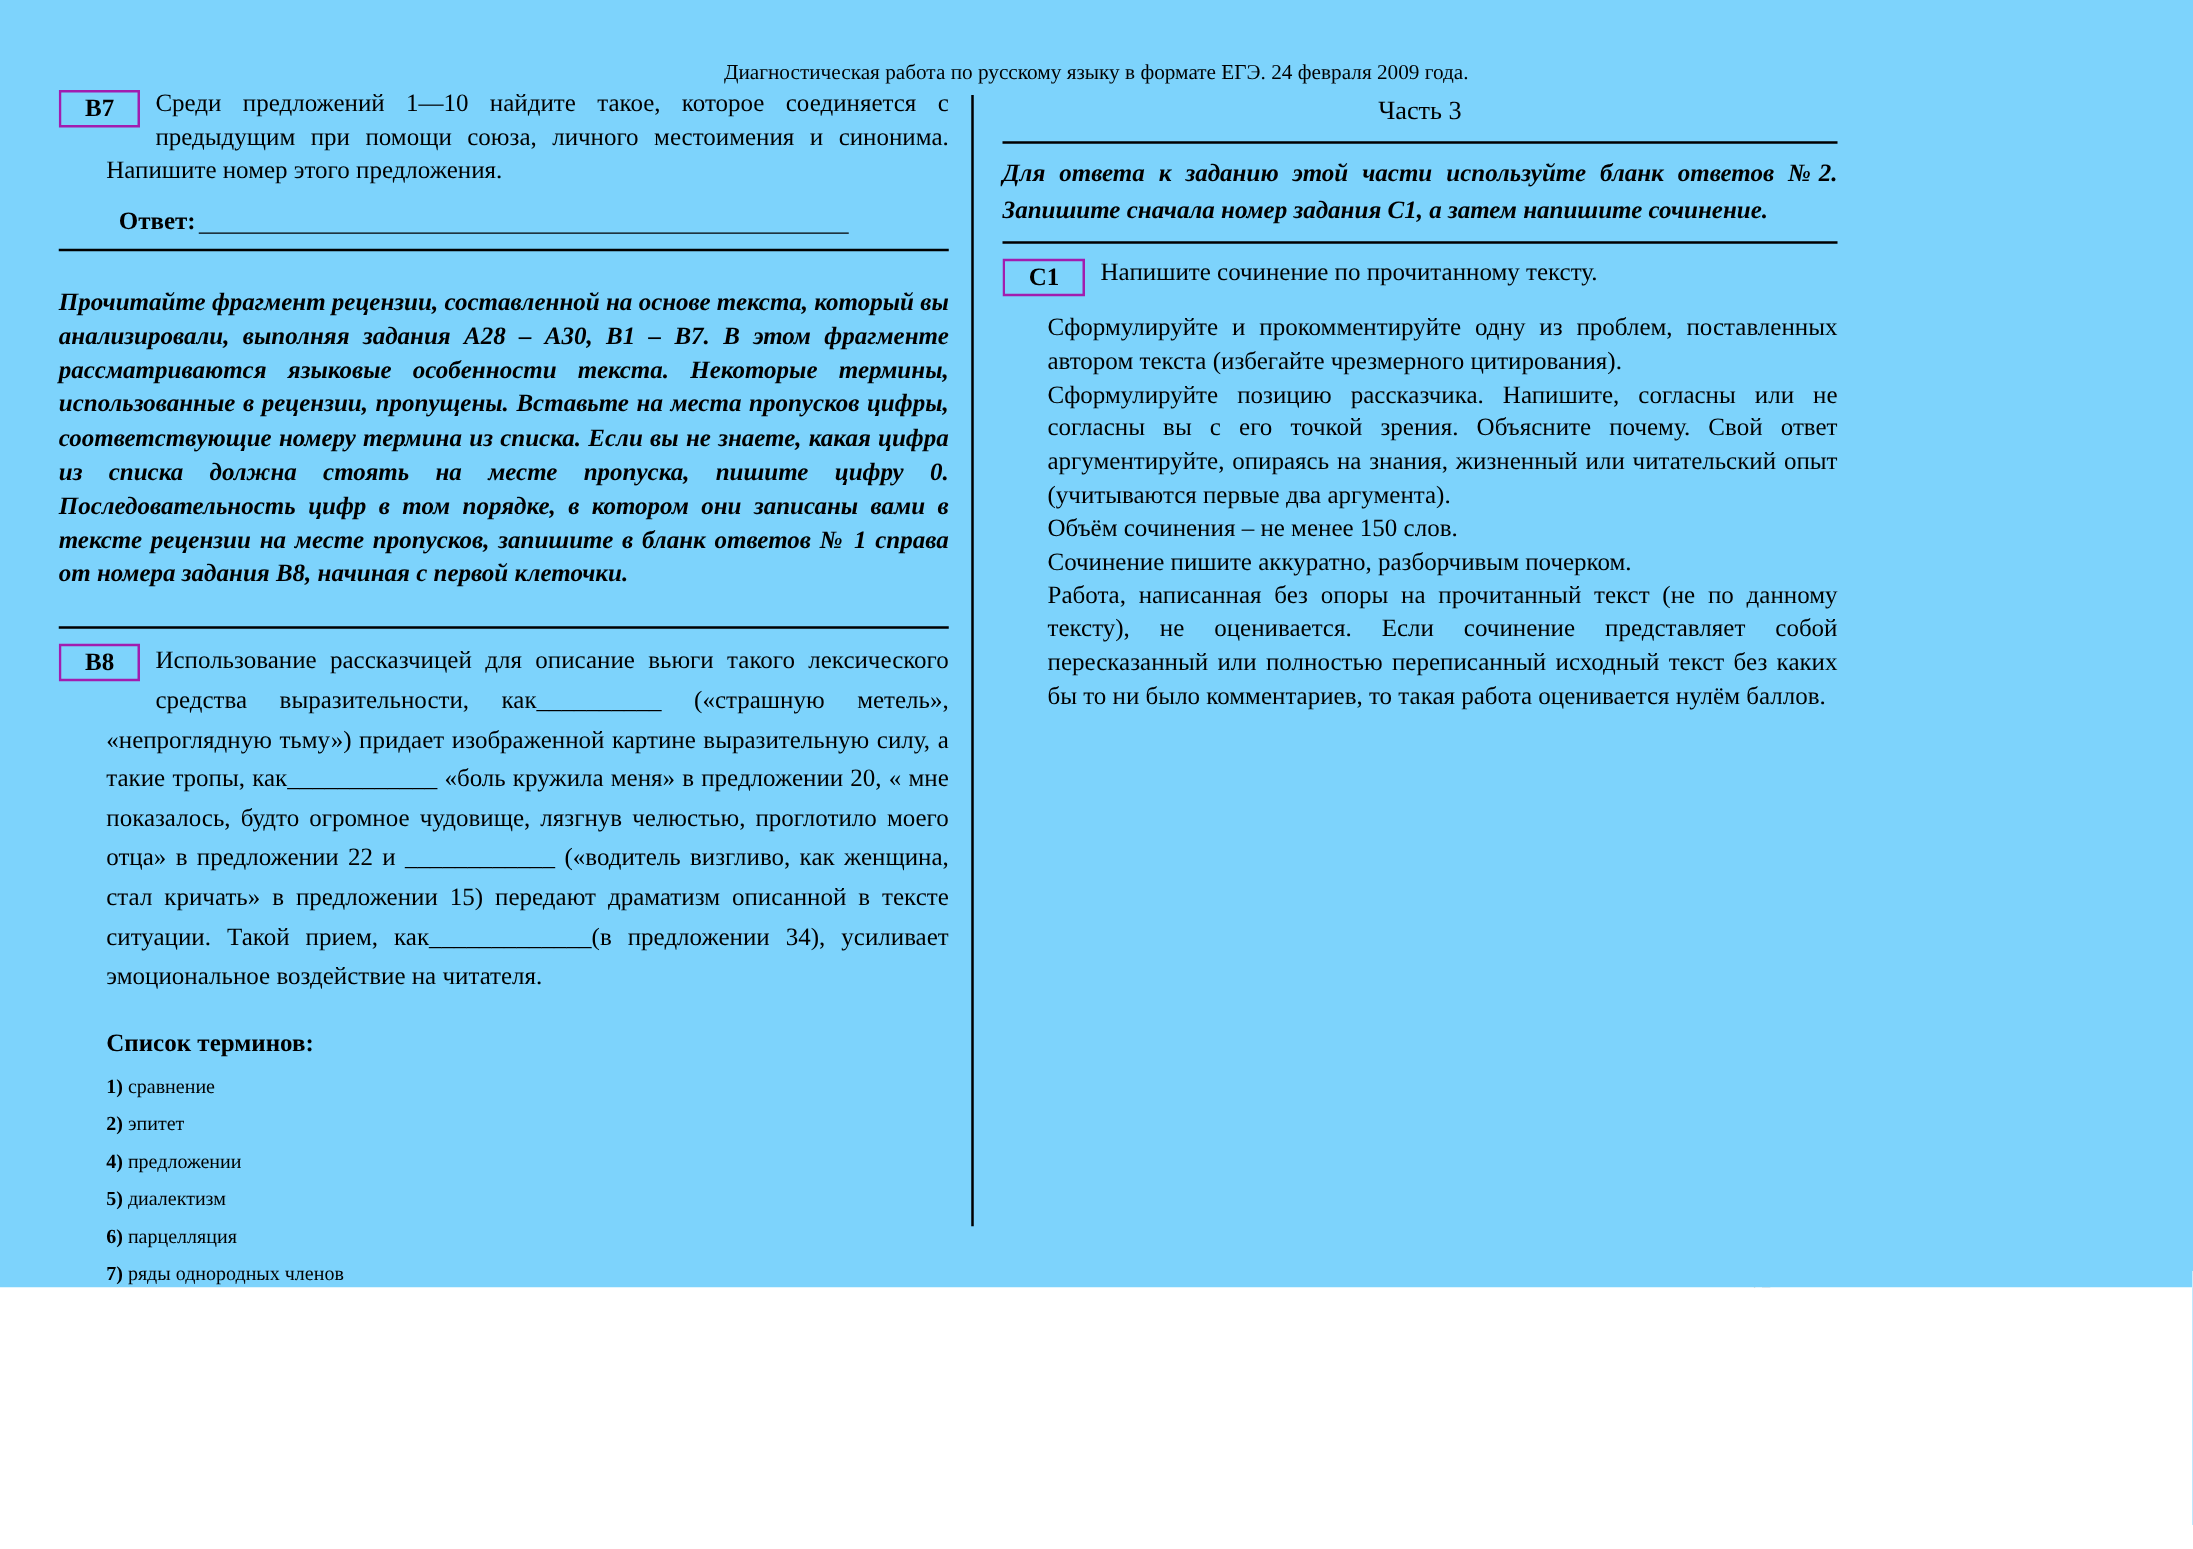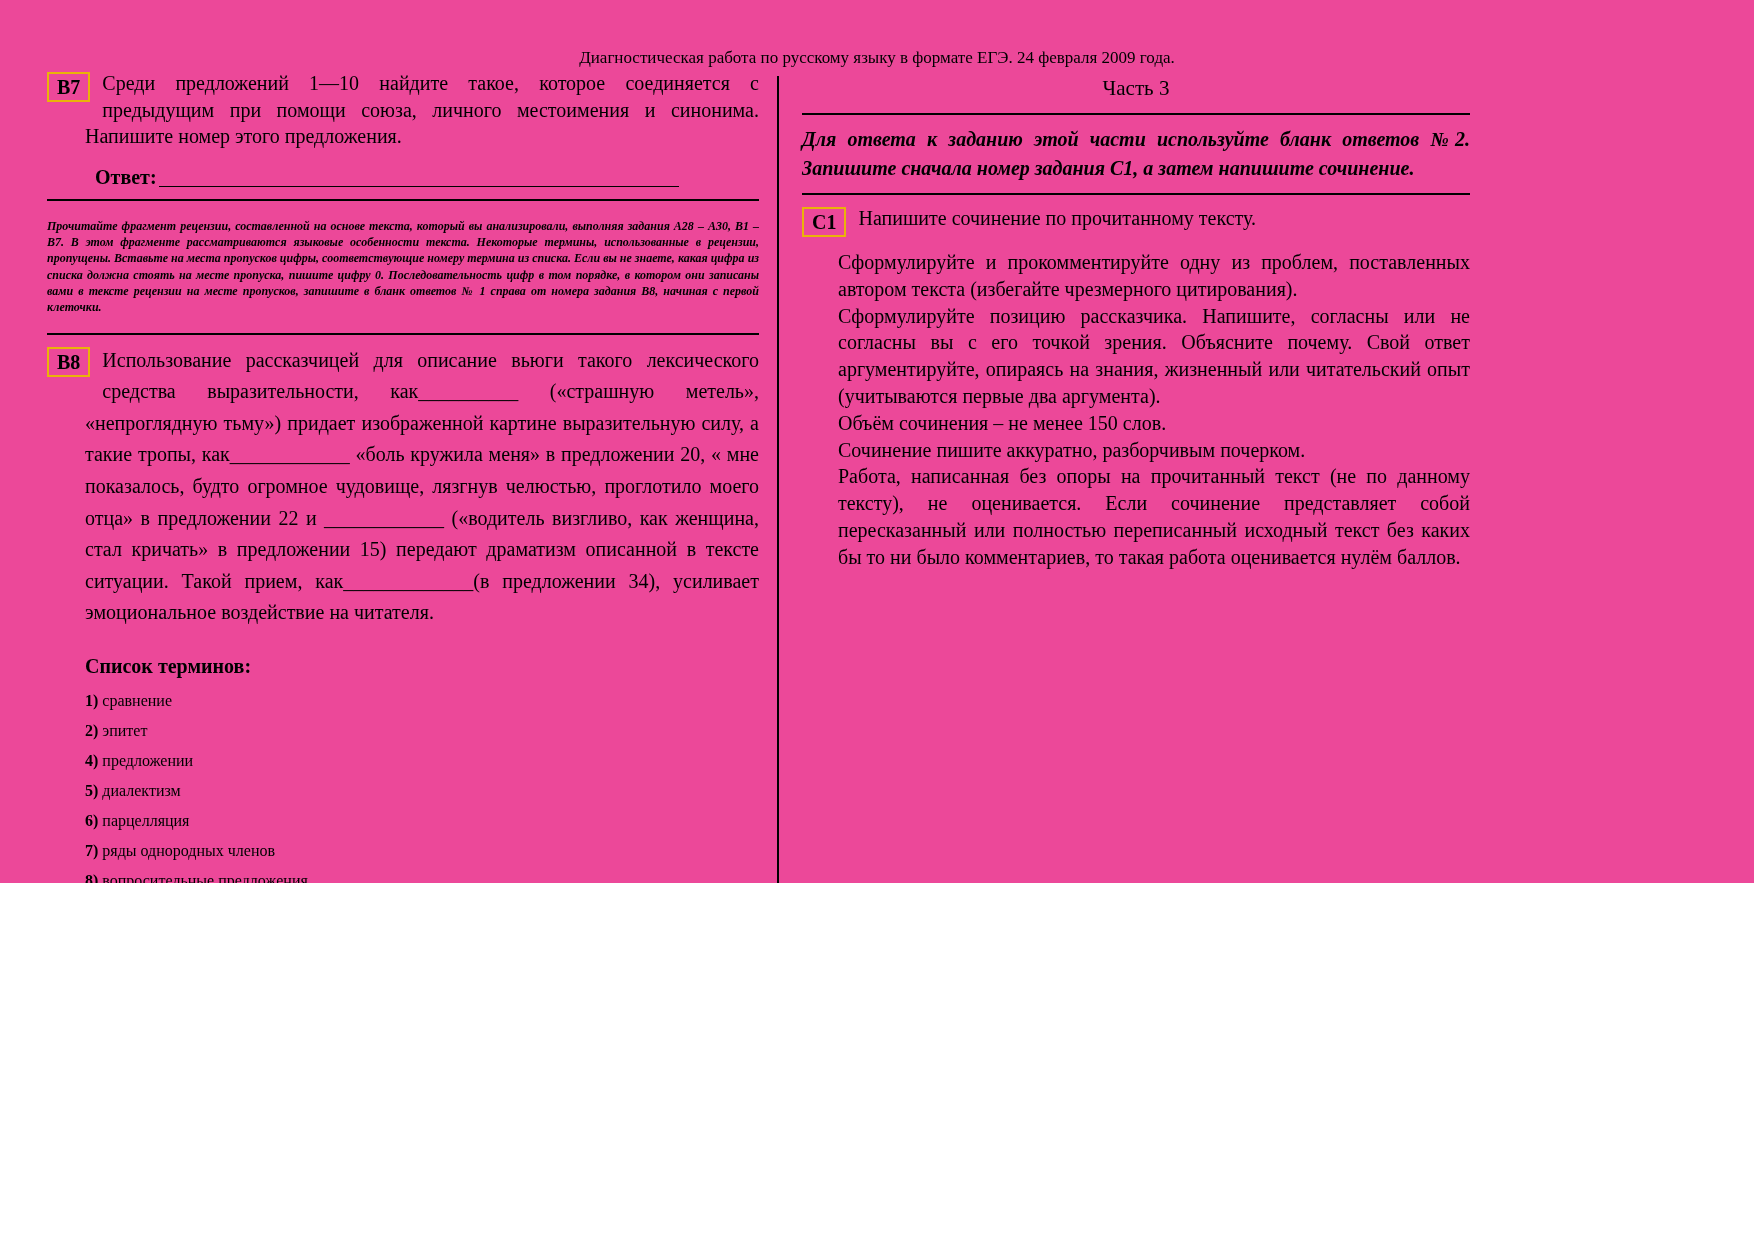--- a/index.html
+++ b/index.html
@@ -1,20 +1,20 @@
 <!DOCTYPE html>
 <html><head>
 <meta charset="utf-8">
 <style>
   html, body { margin: 0; padding: 0; background: #ffffff; }
   .page {
     position: relative;
     width: 1754px;
-    height: 883px;
-    background: #ec4899;
+    height: 1030px;
+    background: #7dd3fc;
     color: #000000;
     font-family: "Liberation Serif", serif;
     overflow: hidden;
   }
   .doc-header {
     position: absolute;
     top: 48px; left: 0;
     width: 100%;
     text-align: center;
     font-size: 17px;
@@ -37,25 +37,25 @@
   }
   .hrule {
     height: 0;
     border-top: 2px solid #000;
     margin: 10px 0;
   }
   
   .task { overflow: hidden; }
   .task-label {
     float: left;
-    border: 2px solid #eab308;
+    border: 2px solid #a21caf;
     font-weight: bold;
     font-size: 20px;
     line-height: 26px;
-    padding: 0 8px;
+    padding: 0 19px;
     margin: 2px 12px 4px 0;
   }
   .task-text {
     margin: 0 0 0 38px;
     font-size: 20px;
     line-height: 1.33;
     text-align: justify;
   }
   .task-text.spaced { line-height: 1.58; }
   .answer-row {
@@ -66,26 +66,26 @@
   }
   .answer-label { font-weight: bold; }
   .answer-line {
     display: inline-block;
     width: 520px;
     border-bottom: 1px solid #000;
     height: 20px;
     margin-left: 2px;
   }
   .instructions {
-    font-size: 12px;
+    font-size: 20px;
     font-weight: bold;
     font-style: italic;
     line-height: 1.36;
     text-align: justify;
-    margin: 17px 0;
+    margin: 28px 0;
   }
   .terms-title {
     font-weight: bold;
     font-size: 20px;
     margin: 26px 0 14px 38px;
   }
   .terms-list { margin: 0 0 0 38px; padding: 0; list-style: none; font-size: 16px; }
   .terms-list li { margin-bottom: 12px; }
   .term-num { font-weight: bold; }
   

